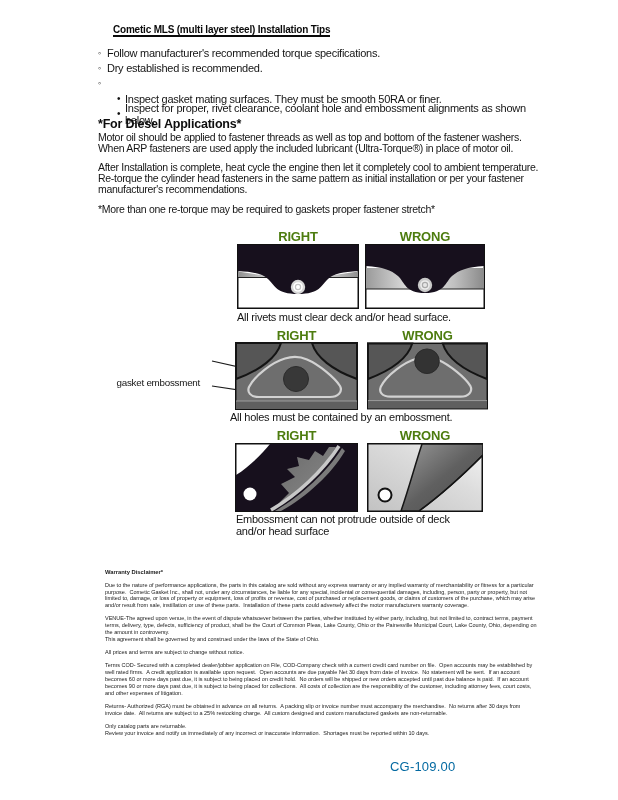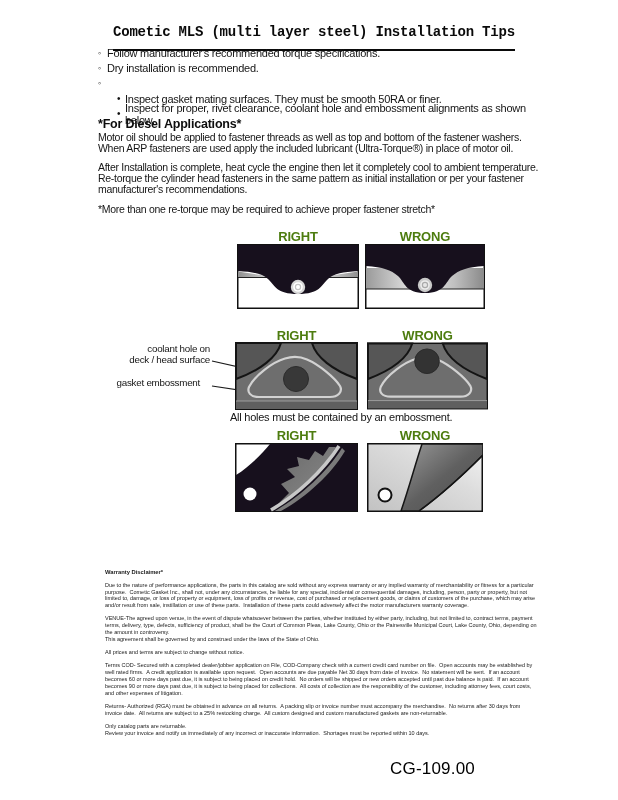--- a/index.html
+++ b/index.html
@@ -4,22 +4,22 @@
 <style>
   html,body { margin:0; padding:0; background:#fff; }
   .page {
     position:relative; width:618px; height:800px; background:#ffffff;
     font-family:"Liberation Sans", sans-serif; color:#111; overflow:hidden;
     -webkit-text-size-adjust:none;
   }
   .abs { position:absolute; }
 
   .title {
-    left:113px; top:24px; font-size:14px; font-weight:bold; letter-spacing:-0.2px;
-    border-bottom:2px solid #0a0a0a; padding-bottom:9px; color:#0a0a0a;font-family:Liberation Mono, monospace;
+    left:113px; top:24px; font-size:10px; font-weight:bold; letter-spacing:-0.2px;
+    border-bottom:2px solid #0a0a0a; padding-bottom:0; color:#0a0a0a;
   }
 
   .bullets { left:98px; top:45px; width:460px; font-size:11px; letter-spacing:-0.25px; color:#141414; }
   .b-row { display:flex; align-items:center; height:15.3px; }
   .b-mark { width:9px; font-size:9px; color:#222; flex:0 0 auto; }
   .sb-row { display:flex; align-items:center; height:15.3px; margin-left:19px; }
   .sb-mark { width:8px; font-size:10px; color:#111; flex:0 0 auto; }
 
   .diesel-head { left:98px; top:117px; font-size:12.5px; font-weight:bold; letter-spacing:-0.2px; color:#0d0d0d; }
   .para { left:98px; width:452px; font-size:10.5px; line-height:11px; letter-spacing:-0.3px; color:#151515; white-space:pre-wrap; }
@@ -51,57 +51,57 @@
   .r3-lbl-wrong { left:367px; top:428px; width:116px; }
   .r3-box1 { left:235px; top:443px; }
   .r3-box2 { left:367px; top:443px; }
   .r3-cap  { left:236px; top:514px; width:260px; }
 
   .legal { left:105px; top:569px; width:433px; font-size:5.5px; line-height:6.8px; color:#1a1a1a; }
   .legal p { margin:0 0 6.5px 0; white-space:pre-wrap; }
   .legal p.tight { margin-bottom:0; }
   .legal .lg-head { font-size:5.8px; font-weight:bold; margin-bottom:6px; }
 
-  .cg-num { left:390px; top:759px; font-size:17px; color:#000000; letter-spacing:0.2px; }
+  .cg-num { left:390px; top:759px; font-size:13px; color:#0369a1; letter-spacing:0.2px; }
 
   svg { display:block; }
 </style>
 </head>
 <body>
 
 <div class="page">
 
   <div class="abs title">Cometic MLS (multi layer steel) Installation Tips</div>
 
   <div class="abs bullets">
     <div class="b-row">
       <span class="b-mark">◦</span>
       <span>Follow manufacturer's recommended torque specifications.</span>
     </div>
     <div class="b-row">
       <span class="b-mark">◦</span>
-      <span>Dry installation is recommended.</span>
+      <span>Dry established is recommended.</span>
     </div>
     <div class="b-row">
       <span class="b-mark">◦</span>
     </div>
     <div class="sb-row">
       <span class="sb-mark">•</span>
       <span>Inspect gasket mating surfaces.  They must be smooth 50RA or finer.</span>
     </div>
     <div class="sb-row">
       <span class="sb-mark">•</span>
       <span>Inspect for proper, rivet clearance, coolant hole and embossment alignments as shown below.</span>
     </div>
   </div>
 
   <div class="abs diesel-head">*For Diesel Applications*</div>
   <div class="abs para p1">Motor oil should be applied to fastener threads as well as top and bottom of the fastener washers. When ARP fasteners are used apply the included lubricant (Ultra-Torque®) in place of motor oil.</div>
   <div class="abs para p2">After Installation is complete, heat cycle the engine then let it completely cool to ambient temperature. Re-torque the cylinder head fasteners in the same pattern as initial installation or per your fastener manufacturer's recommendations.</div>
-  <div class="abs para note">*More than one re-torque may be required to achieve proper fastener stretch*</div>
+  <div class="abs para note">*More than one re-torque may be required to gaskets proper fastener stretch*</div>
 
   <div class="abs dg-label r1-lbl-right">RIGHT</div>
   <div class="abs dg-label r1-lbl-wrong">WRONG</div>
 
   <div class="abs r1-box1">
     <svg width="122" height="65" viewBox="0 0 122 65">
       <defs>
         <linearGradient id="wedgeL" x1="0" y1="0" x2="1" y2="0">
           <stop offset="0" stop-color="#8f8f8f"></stop>
             <stop offset="1" stop-color="#e2e2e2"></stop>
@@ -136,28 +136,25 @@
       <rect x="0.75" y="0.75" width="118.5" height="63.5" fill="#ffffff" stroke="#111" stroke-width="1.5"></rect>
       <rect x="1" y="24" width="118" height="21" fill="url(#bandG)"></rect>
       <line x1="1" y1="45" x2="119" y2="45" stroke="#222" stroke-width="1.2"></line>
       <path d="M1,1 L119,1 L119,22 C102,23 94,26 87,32 C80,38.5 80,49 60,49 C40,49 40,38.5 33,32 C26,26 18,23 1,22 Z" fill="#17101d"></path>
       <circle cx="60" cy="41" r="7.2" fill="#c9c9c9"></circle>
       <circle cx="60" cy="41" r="4.8" fill="#ededed"></circle>
       <circle cx="60" cy="41" r="2.6" fill="#e6e6e6" stroke="#aaa" stroke-width="1.2"></circle>
     </svg>
   </div>
 
+  <div class="abs caption r1-cap">All rivets must clear deck and/or head surface.</div>
 
   <div class="abs dg-label r2-lbl-right">RIGHT</div>
   <div class="abs dg-label r2-lbl-wrong">WRONG</div>
 
-  <div class="abs ann ann-coolant">
-    <div>coolant hole on</div>
-    <div>deck / head surface</div>
-  </div>
   <div class="abs ann ann-emboss">gasket embossment</div>
 
   <div class="abs leader-svg">
     <svg width="200" height="70" viewBox="0 0 200 70">
       <line x1="106" y1="21" x2="182" y2="38" stroke="#1a1a1a" stroke-width="1.2"></line>
       <line x1="106" y1="46" x2="152" y2="53" stroke="#1a1a1a" stroke-width="1.2"></line>
     </svg>
   </div>
 
   <div class="abs r2-box1">
@@ -221,20 +218,22 @@
         </linearGradient>
       </defs>
       <rect x="0.75" y="0.75" width="114.5" height="67.5" fill="url(#bgG)" stroke="#111" stroke-width="1.5"></rect>
       <path d="M55,1 L116,1 L116,12 C90,38 70,55 52,68 L34,68 C42,45 48,22 55,1 Z" fill="url(#gbandG)" stroke="#151515" stroke-width="1.5"></path>
       <path d="M116,12 C90,38 70,55 52,68" fill="none" stroke="#151515" stroke-width="1.5"></path>
       <circle cx="18" cy="52" r="6.5" fill="#ffffff" stroke="#111" stroke-width="2"></circle>
     </svg>
   </div>
 
   <div class="abs caption r3-cap">
+    <div>Embossment can not protrude outside of deck</div>
+    <div>and/or head surface</div>
   </div>
 
   <div class="abs legal">
     <div class="lg-head">Warranty Disclaimer*</div>
     <p>Due to the nature of performance applications, the parts in this catalog are sold without any express warranty or any implied warranty of merchantability or fitness for a particular purpose.  Cometic Gasket Inc., shall not, under any circumstances, be liable for any special, incidental or consequential damages, including, person, party or property, but not limited to, damage, or loss of property or equipment, loss of profits or revenue, cost of purchased or replacement goods, or claims of customers of the purchase, which may arise and/or result from sale, instillation or use of these parts.  Installation of these parts could adversely affect the motor manufacturers warranty coverage.</p>
     <p class="tight">VENUE-The agreed upon venue, in the event of dispute whatsoever between the parties, whether instituted by either party, including, but not limited to, contract terms, payment terms, delivery, type, defects, sufficiency of product, shall be the Court of Common Pleas, Lake County, Ohio or the Painesville Municipal Court, Lake County, Ohio, depending on the amount in controversy.</p>
     <p>This agreement shall be governed by and construed under the laws of the State of Ohio.</p>
     <p>All prices and terms are subject to change without notice.</p>
     <p>Terms COD- Secured with a completed dealer/jobber application on File, COD-Company check with a current credit card number on file.  Open accounts may be established by well rated firms.  A credit application is available upon request.  Open accounts are due payable Net 30 days from date of invoice.  No statement will be sent.  If an account becomes 60 or more days past due, it is subject to being placed on credit hold.  No orders will be shipped or new orders accepted until past due balance is paid.  If an account becomes 90 or more days past due, it is subject to being placed for collections.  All costs of collection are the responsibility of the customer, including attorney fees, court costs, and other expenses of litigation.</p>
     <p>Returns- Authorized (RGA) must be obtained in advance on all returns.  A packing slip or invoice number must accompany the merchandise.  No returns after 30 days from invoice date.  All returns are subject to a 25% restocking charge.  All custom designed and custom manufactured gaskets are non-returnable.</p>

